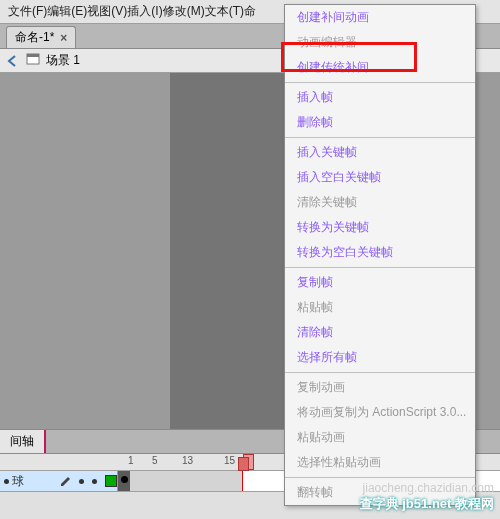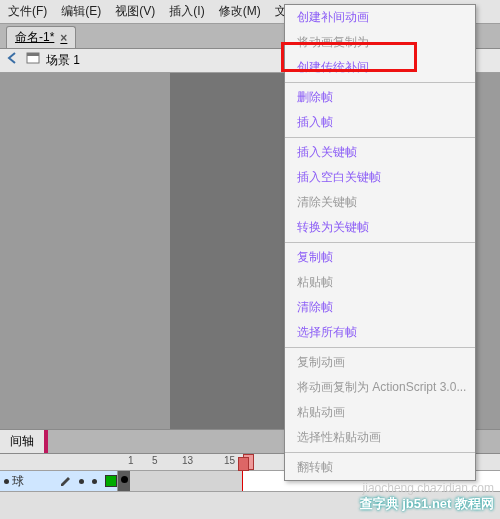--- a/index.html
+++ b/index.html
@@ -1,27 +1,27 @@
 <!DOCTYPE html>
 <html><head>
 <meta charset="utf-8">
 <style>
   html,body{margin:0;padding:0;font-family:"Microsoft YaHei","SimSun",sans-serif;font-size:12px;background:#fff;}
   .app{width:500px;height:519px;position:relative;overflow:hidden;background:#c9c9c9;}
-  .menubar{display:flex;gap:14px;align-items:center;background:#e4e4e4;border-bottom:1px solid #9e9e9e;padding:3px 8px;}
+  .menubar{display:flex;align-items:center;background:#e4e4e4;border-bottom:1px solid #9e9e9e;padding:3px 8px;}
   .menubar span{color:#222;}
   .tabbar{background:#b7b7b7;padding:2px 0 0 6px;border-bottom:1px solid #8a8a8a;height:22px;}
-  .doctab{display:inline-flex;align-items:center;background:#dcdcdc;border:1px solid #8a8a8a;border-bottom:none;border-radius:3px 3px 0 0;padding:2px 8px;gap:6px;text-decoration:underline;}
+  .doctab{display:inline-flex;align-items:center;background:#dcdcdc;border:1px solid #8a8a8a;border-bottom:none;border-radius:3px 3px 0 0;padding:2px 8px;gap:6px;}
   .close-x{color:#555;font-weight:bold;}
-  .scenebar{display:flex;gap:6px;background:#e8e8e8;border-bottom:1px solid #9e9e9e;padding:3px 6px;}
+  .scenebar{display:flex;align-items:center;gap:6px;background:#e8e8e8;border-bottom:1px solid #9e9e9e;padding:3px 6px;}
   .back-icon svg{display:block;}
   .stage{position:relative;height:356px;background:#9b9b9b;}
   .canvas{position:absolute;left:170px;top:0;width:115px;height:100%;background:#757575;}
   .panel-tabs{display:flex;background:#b5b5b5;border-top:1px solid #8a8a8a;border-bottom:1px solid #8a8a8a;}
-  .ptab{padding:3px 10px;border-right:4px solid #be185d;background:#d6d6d6;}
+  .ptab{padding:3px 10px;border-right:2px solid #be185d;background:#d6d6d6;}
   .ptab.active{background:#e6e6e6;}
   .ruler{background:#e4e4e4;border-bottom:1px solid #a0a0a0;height:16px;position:relative;}
   .ruler .num{position:absolute;top:1px;font-size:10px;color:#555;}
   .layer-row{display:flex;align-items:center;height:20px;background:#cfe6ff;border-bottom:1px solid #a0a0a0;}
   .layer-name{width:50px;padding-left:4px;color:#333;display:flex;align-items:center;gap:3px;}
   .layer-name .dot{width:5px;height:5px;border-radius:50%;background:#333;}
   .layer-icons{display:flex;gap:8px;align-items:center;margin-left:6px;}
   .pencil-icon svg,.lock-dot,.color-box{display:block;}
   .lock-dot{width:5px;height:5px;border-radius:50%;background:#333;}
   .color-box{width:10px;height:10px;background:#0a0;border:1px solid #333;}
@@ -118,30 +118,31 @@
         <span class="keyframe" style="left:-9px"></span>
       </div>
       <div class="playhead" style="left:124px"></div>
     </div>
   </div>
 
   <div class="below"></div>
 
   <div class="ctx">
     <div class="item">创建补间动画</div>
-    <div class="item disabled">将动画复制为</div>
+    <div class="item disabled">动画编辑器</div>
     <div class="item">创建传统补间</div>
     <div class="sep"></div>
+    <div class="item">插入帧</div>
     <div class="item">删除帧</div>
-    <div class="item">插入帧</div>
     <div class="sep"></div>
     <div class="item">插入关键帧</div>
     <div class="item">插入空白关键帧</div>
     <div class="item disabled">清除关键帧</div>
     <div class="item">转换为关键帧</div>
+    <div class="item">转换为空白关键帧</div>
     <div class="sep"></div>
     <div class="item">复制帧</div>
     <div class="item disabled">粘贴帧</div>
     <div class="item">清除帧</div>
     <div class="item">选择所有帧</div>
     <div class="sep"></div>
     <div class="item disabled">复制动画</div>
     <div class="item disabled">将动画复制为 ActionScript 3.0...</div>
     <div class="item disabled">粘贴动画</div>
     <div class="item disabled">选择性粘贴动画</div>

